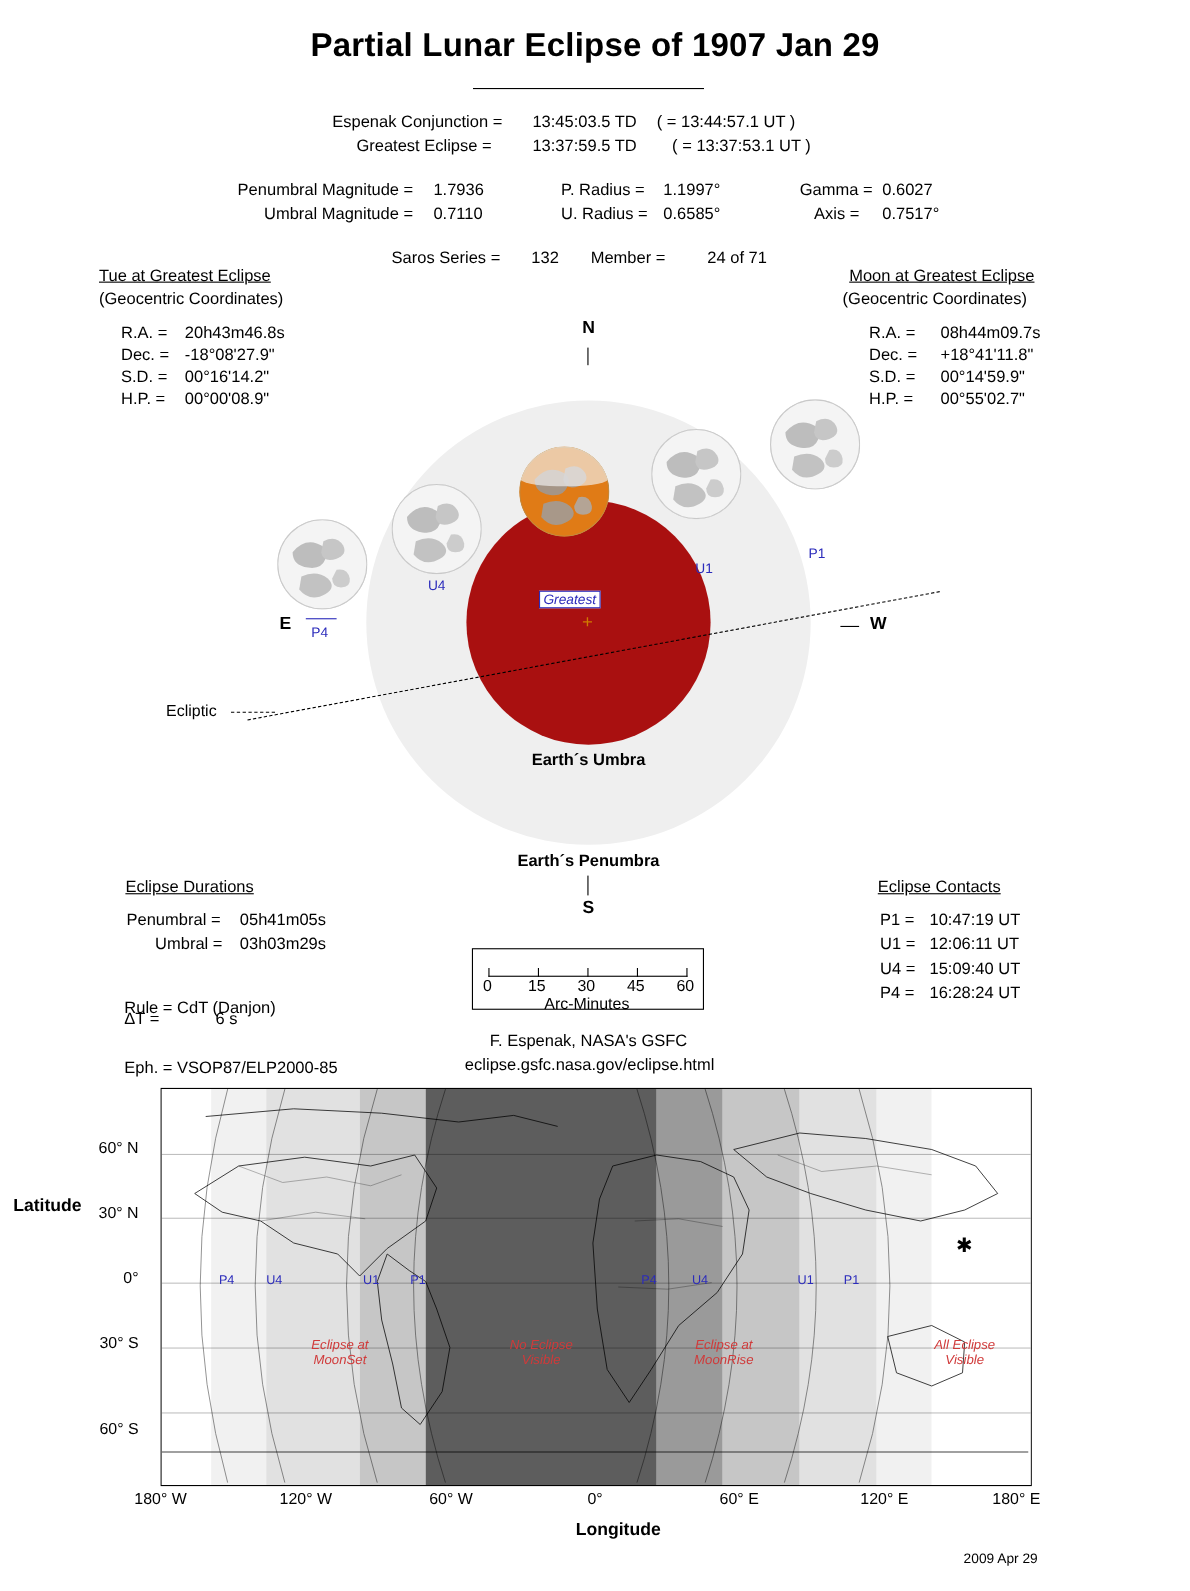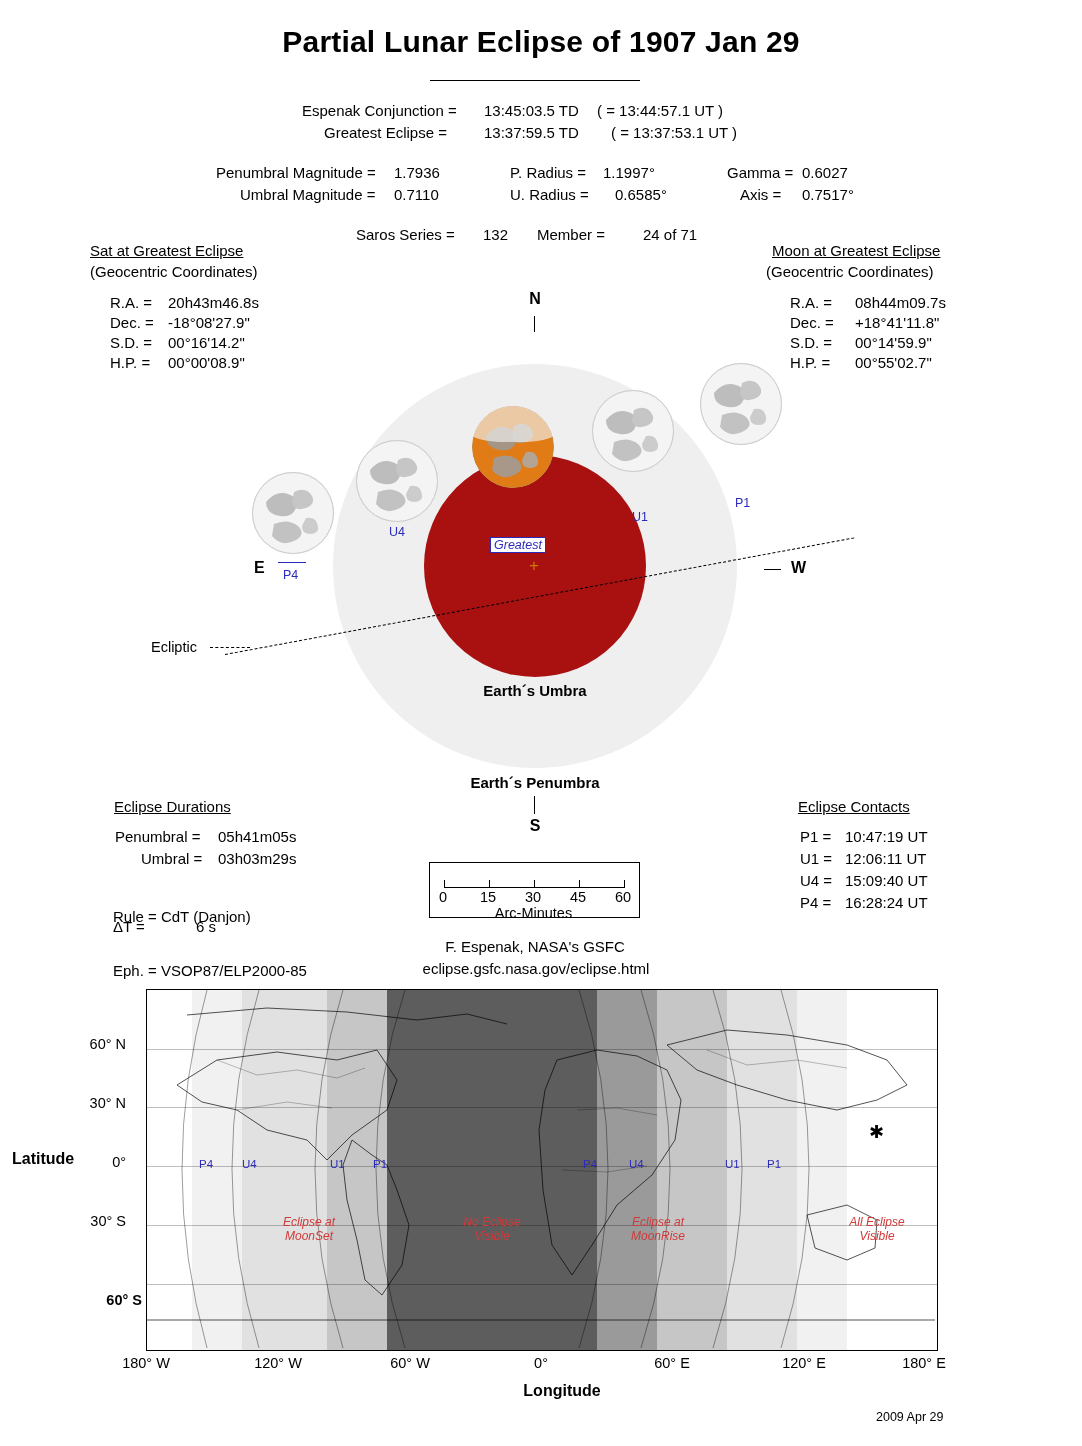--- a/index.html
+++ b/index.html
@@ -54,30 +54,30 @@
 <div class="abs t15" style="left:216px;top:164px;">Penumbral Magnitude =</div>
 <div class="abs t15" style="left:394px;top:164px;">1.7936</div>
 <div class="abs t15" style="left:510px;top:164px;">P. Radius =</div>
 <div class="abs t15" style="left:603px;top:164px;">1.1997°</div>
 <div class="abs t15" style="left:727px;top:164px;">Gamma =</div>
 <div class="abs t15" style="left:802px;top:164px;">0.6027</div>
 
 <div class="abs t15" style="left:240px;top:186px;">Umbral Magnitude =</div>
 <div class="abs t15" style="left:394px;top:186px;">0.7110</div>
 <div class="abs t15" style="left:510px;top:186px;">U. Radius =</div>
-<div class="abs t15" style="left:603px;top:186px;margin-left:12px;">0.6585°</div>
+<div class="abs t15" style="left:603px;top:186px;">0.6585°</div>
 <div class="abs t15" style="left:740px;top:186px;">Axis =</div>
 <div class="abs t15" style="left:802px;top:186px;">0.7517°</div>
 
 <div class="abs t15" style="left:356px;top:226px;">Saros Series =</div>
 <div class="abs t15" style="left:483px;top:226px;">132</div>
 <div class="abs t15" style="left:537px;top:226px;">Member =</div>
 <div class="abs t15" style="left:643px;top:226px;">24 of 71</div>
 
-<div class="abs t15 ul" style="left:90px;top:242px;">Sat at Greatest Eclipse</div>
+<div class="abs t15 ul" style="left:90px;top:242px;">Tue at Greatest Eclipse</div>
 <div class="abs t15" style="left:90px;top:263px;">(Geocentric Coordinates)</div>
 <div class="abs t15" style="left:110px;top:294px;">R.A. =</div>
 <div class="abs t15" style="left:168px;top:294px;">20h43m46.8s</div>
 <div class="abs t15" style="left:110px;top:314px;">Dec. =</div>
 <div class="abs t15" style="left:168px;top:314px;">-18°08'27.9"</div>
 <div class="abs t15" style="left:110px;top:334px;">S.D. =</div>
 <div class="abs t15" style="left:168px;top:334px;">00°16'14.2"</div>
 <div class="abs t15" style="left:110px;top:354px;">H.P. =</div>
 <div class="abs t15" style="left:168px;top:354px;">00°00'08.9"</div>
 
@@ -298,22 +298,22 @@
     <span>Visible</span>
   </div>
 
   <div style="position:absolute;left:722px;top:133px;font-size:18px;line-height:18px;">✱</div>
 </div>
 
 <div class="axlbl right" style="left:30px;top:1036px;width:96px;">60° N</div>
 <div class="axlbl right" style="left:30px;top:1095px;width:96px;">30° N</div>
 <div class="axlbl right" style="left:30px;top:1154px;width:96px;">0°</div>
 <div class="axlbl right" style="left:30px;top:1213px;width:96px;">30° S</div>
-<div class="axlbl right" style="left:46px;top:1292px;width:96px;font-weight:bold;">60° S</div>
-<div class="axlbl bold" style="left:12px;top:1150px;font-size:16px;text-align:center;">Latitude</div>
+<div class="axlbl right" style="left:30px;top:1292px;width:96px;">60° S</div>
+<div class="axlbl bold" style="left:12px;top:1088px;font-size:16px;text-align:center;">Latitude</div>
 
 <div class="axlbl center" style="left:96px;top:1355px;width:100px;">180° W</div>
 <div class="axlbl center" style="left:228px;top:1355px;width:100px;">120° W</div>
 <div class="axlbl center" style="left:360px;top:1355px;width:100px;">60° W</div>
 <div class="axlbl center" style="left:491px;top:1355px;width:100px;">0°</div>
 <div class="axlbl center" style="left:622px;top:1355px;width:100px;">60° E</div>
 <div class="axlbl center" style="left:754px;top:1355px;width:100px;">120° E</div>
 <div class="axlbl center" style="left:874px;top:1355px;width:100px;">180° E</div>
 <div class="axlbl bold center" style="left:462px;top:1382px;width:200px;font-size:16px;">Longitude</div>
 

